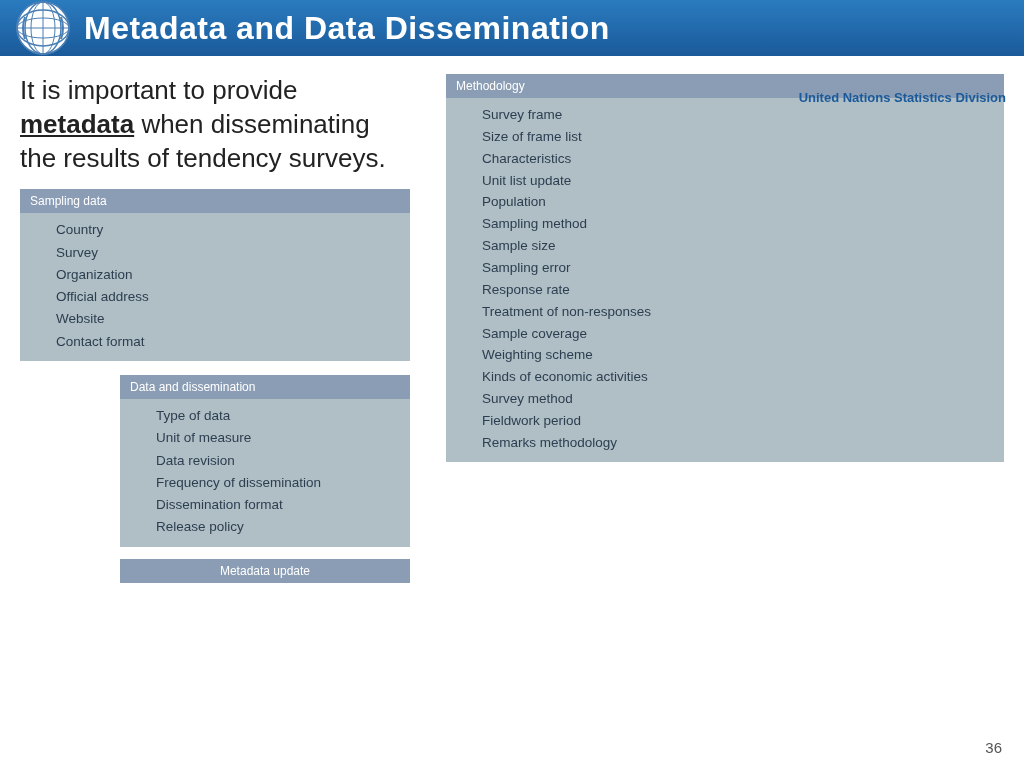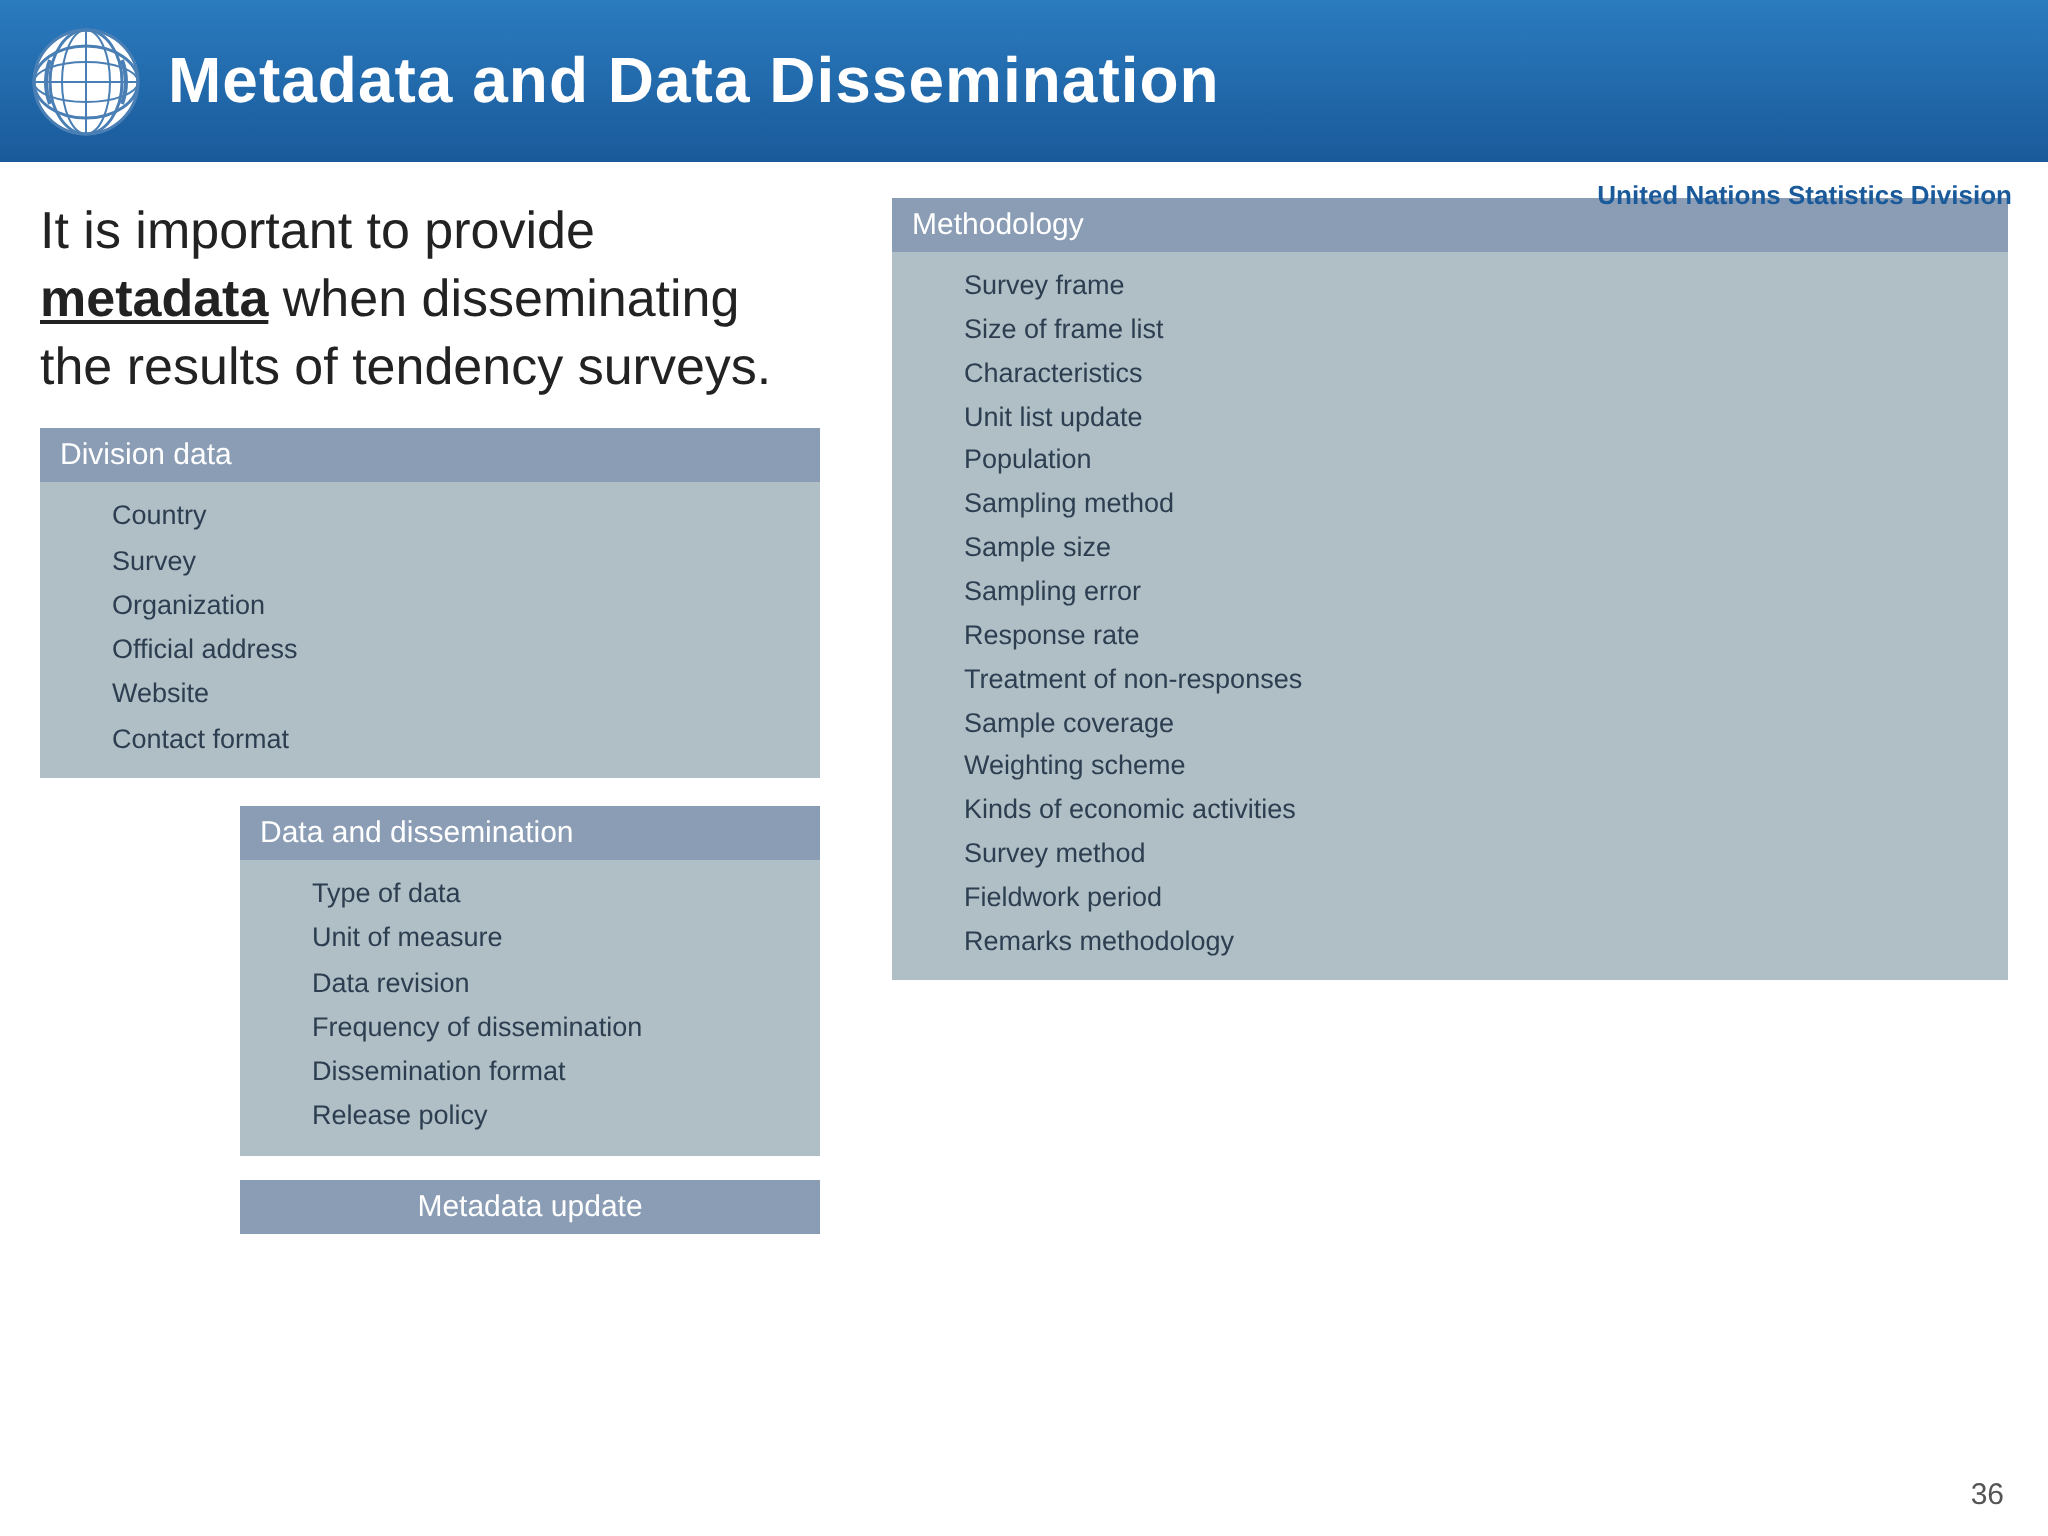--- a/index.html
+++ b/index.html
@@ -8,21 +8,21 @@
       height: 768px;
       overflow: hidden;
       font-family: Arial, sans-serif;
       background: #fff;
       position: relative;
     }
 
     
     #header {
       background: linear-gradient(to bottom, #2a7bbf, #1a5a9a);
-      height: 81px;
+      height: 56px;
       display: flex;
       align-items: center;
       padding: 0 16px;
       gap: 14px;
     }
     #header-title {
       color: #fff;
       font-size: 32px;
       font-weight: bold;
       letter-spacing: 0.5px;
@@ -54,21 +54,21 @@
       line-height: 1.3;
       margin-bottom: 14px;
     }
     #intro-text u {
       font-weight: bold;
     }
 
     .box-header {
       background: #8a9db5;
       color: #fff;
-      font-size: 15px;
+      font-size: 12px;
       padding: 5px 10px;
       font-weight: normal;
     }
     .box-inner {
       background: #b0bec5;
       padding: 6px 10px 8px 36px;
     }
     .box-inner .item {
       color: #2c3e50;
       font-size: 13.5px;
@@ -138,21 +138,21 @@
 
 <div id="content">
 
   <div id="left-col">
 
     <div id="intro-text">
       <span>It is important to provide </span><u>metadata</u><span> when disseminating the results of tendency surveys.</span>
     </div>
 
     <div id="contact-box">
-      <div class="box-header">Division data</div>
+      <div class="box-header">Sampling data</div>
       <div class="box-inner">
         <div class="item">Country</div>
         <div class="item">Survey</div>
         <div class="item">Organization</div>
         <div class="item">Official address</div>
         <div class="item">Website</div>
         <div class="item">Contact format</div>
       </div>
     </div>
 

